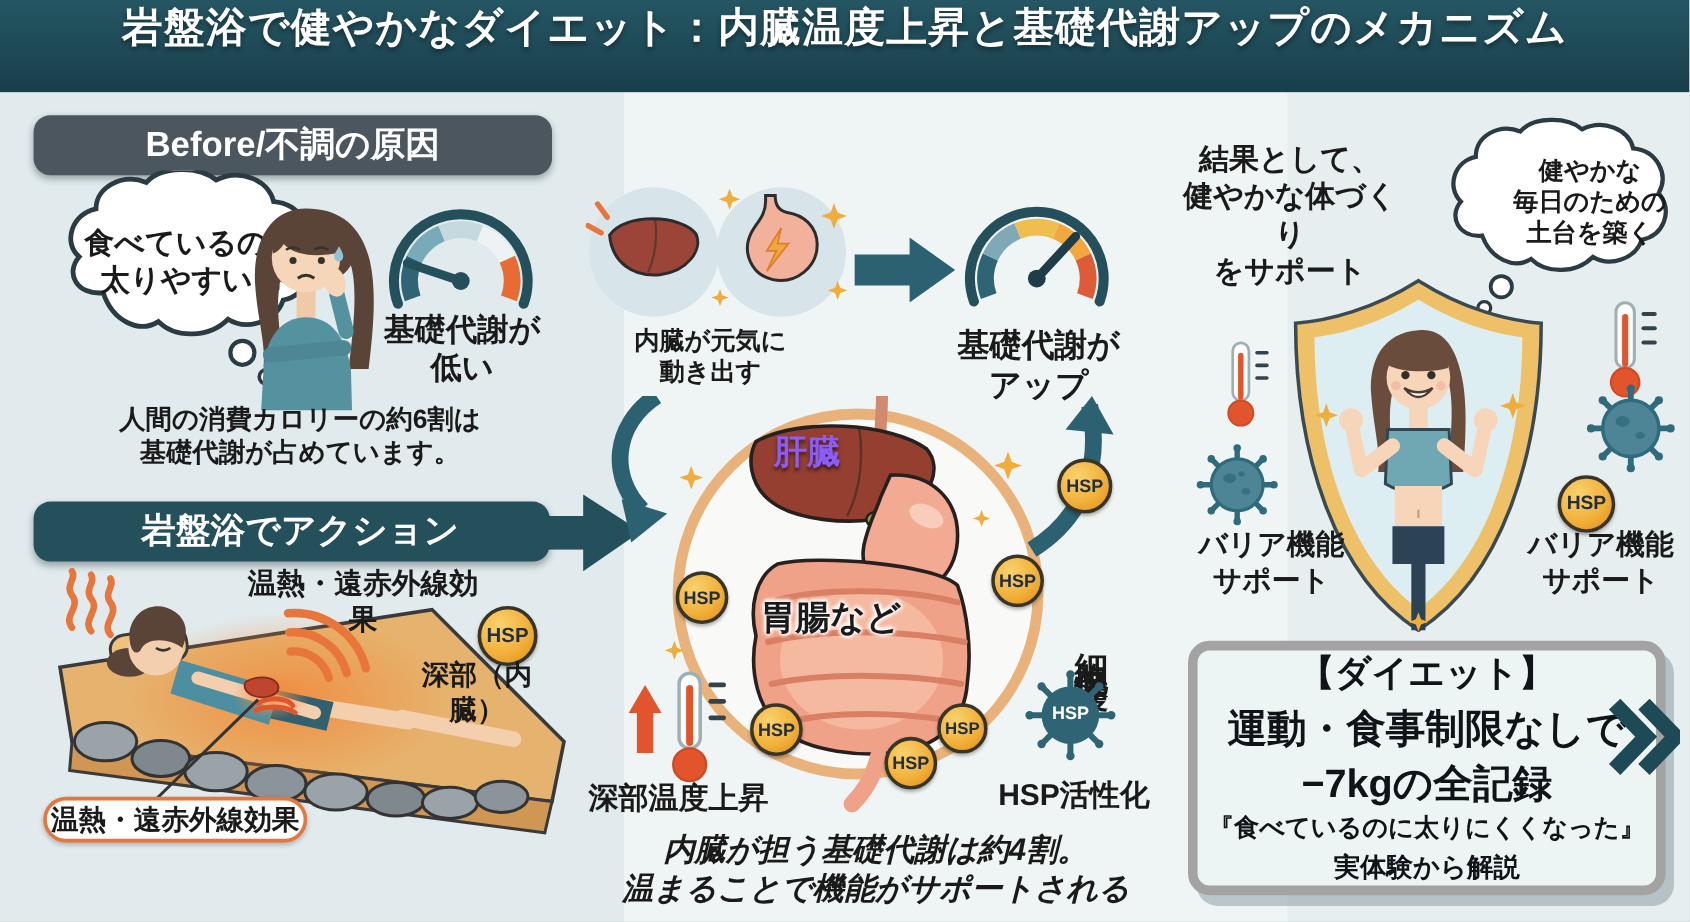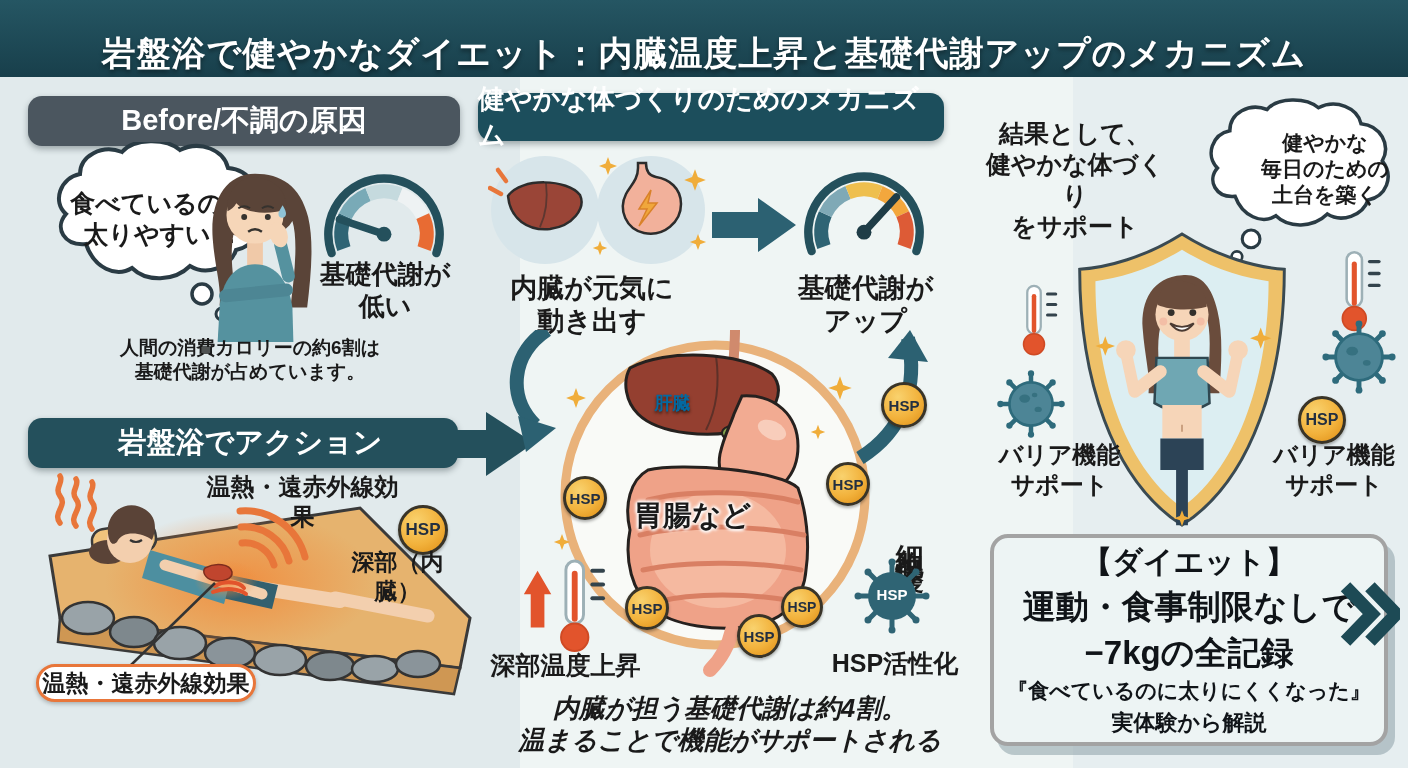--- a/index.html
+++ b/index.html
@@ -4,33 +4,33 @@
 <style>
   html,body{margin:0;padding:0;background:#cfd8da;}
   *{box-sizing:border-box;}
   .stage{position:relative;width:1408px;height:768px;overflow:hidden;
     font-family:"Liberation Sans","DejaVu Sans",sans-serif;background:#e9f0f1;}
   .abs{position:absolute;}
   .panel{position:absolute;top:77px;height:691px;}
   .t{position:absolute;font-weight:700;white-space:pre-line;text-align:center;
      line-height:1.24;color:#1a1a1a;}
   .topbar{position:absolute;left:0;top:0;width:1408px;height:77px;
-     background:linear-gradient(#255663,#183f4b);display:flex;align-items:flex-end;justify-content:center;}
+     background:linear-gradient(#255663,#183f4b);display:flex;align-items:flex-start;justify-content:center;}
   .topbar h1{margin:0;color:#fff;font-size:34px;font-weight:800;letter-spacing:1px;
      text-shadow:0 3px 4px rgba(0,0,0,.4);}
   .banner{position:absolute;color:#fff;font-weight:800;display:flex;align-items:center;justify-content:center;
      border-radius:14px;box-shadow:0 3px 6px rgba(20,35,40,.35);}
   .hsp{position:absolute;border-radius:50%;
      background:radial-gradient(circle at 35% 30%,#f9d26e,#f2b23c 55%,#df8d14);
      border:3px solid #393428;display:flex;align-items:center;justify-content:center;
      font-weight:800;color:#232f40;box-shadow:0 2px 3px rgba(0,0,0,.3);}
   .pill{position:absolute;background:#fff;border:3px solid #e8763a;border-radius:22px;
      font-weight:800;color:#1a1a1a;display:flex;align-items:center;justify-content:center;
      box-shadow:0 2px 4px rgba(0,0,0,.25);}
-  .cta{position:absolute;background:#edf4f4;border:4px solid #a3a3a3;border-radius:18px;
+  .cta{position:absolute;background:#edf4f4;border:8px solid #a3a3a3;border-radius:18px;
      box-shadow:7px 9px 0 rgba(140,160,168,.55);display:flex;flex-direction:column;
      align-items:center;justify-content:center;gap:5px;padding:10px 4px;}
   .cta div{font-weight:800;color:#101418;text-align:center;line-height:1.25;}
   .vert{writing-mode:vertical-rl;letter-spacing:7px;}
   svg{display:block;}
 </style>
 </head>
 <body>
 
 <div class="stage">
@@ -78,21 +78,21 @@
     <path d="M28.3,62.6 A46 46 0 0 1 52.8,39.3" fill="none" stroke="#79aab7" stroke-width="15"></path>
     <path d="M52.8,39.3 A46 46 0 0 1 87.2,39.3" fill="none" stroke="#c5dade" stroke-width="15"></path>
     <path d="M87.2,39.3 A46 46 0 0 1 111.7,62.6" fill="none" stroke="#eef2f3" stroke-width="15"></path>
     <path d="M111.7,62.6 A46 46 0 0 1 113.2,97.7" fill="none" stroke="#e86b33" stroke-width="15"></path>
     <line x1="70" y1="82" x2="22" y2="66" stroke="#24505c" stroke-width="8" stroke-linecap="round"></line>
     <circle cx="70" cy="82" r="8" fill="#24505c"></circle>
   </svg>
   <div class="t" style="left:315px;top:258px;width:140px;font-size:26px;">基礎代謝が
 低い</div>
 
-  <div class="t" style="left:35px;top:336px;width:430px;font-size:19px;">人間の消費カロリーの約6割は
+  <div class="t" style="left:35px;top:336px;width:430px;font-size:22px;">人間の消費カロリーの約6割は
 基礎代謝が占めています。</div>
 
   <div class="banner" style="left:28px;top:418px;width:430px;height:50px;font-size:29px;background:#24505c;padding-left:14px;">
     <span>岩盤浴でアクション</span>
   </div>
   <svg class="abs" style="left:452px;top:406px;" width="85" height="75" viewBox="0 0 85 75">
     <rect x="0" y="24" width="38" height="28" fill="#24505c"></rect>
     <polygon points="34,6 82,37 34,70" fill="#24505c"></polygon>
   </svg>
 
@@ -142,23 +142,20 @@
 
   <div class="t" style="left:195px;top:472px;width:215px;font-size:24px;">温熱・遠赤外線効果</div>
   <div class="hsp" style="left:398px;top:505px;width:50px;height:50px;font-size:17px;">
       <span>HSP</span>
     </div>
   <div class="t" style="left:330px;top:548px;width:135px;font-size:23px;">深部（内臓）</div>
   <div class="pill" style="left:36px;top:664px;width:220px;height:38px;font-size:23px;">
     <span>温熱・遠赤外線効果</span>
   </div>
 
-  <div class="banner" style="left:478px;top:93px;width:466px;height:48px;font-size:27px;background:#1c4e5c;">
-    <span>健やかな体づくりのためのメカニズム</span>
-  </div>
 
   <svg class="abs" style="left:488px;top:150px;" width="225" height="120" viewBox="0 0 225 120">
     <circle cx="57" cy="60" r="54" fill="#d7e5ea"></circle>
       <circle cx="163" cy="60" r="54" fill="#d7e5ea"></circle>
     <g stroke="#e8763a" stroke-width="4.5" stroke-linecap="round">
       <line x1="10" y1="20" x2="18" y2="31"></line>
         <line x1="2" y1="38" x2="13" y2="44"></line>
     </g>
     <path d="M20,46 C33,27 80,29 92,45 C98,58 85,76 62,79 C40,81 22,69 20,46 Z" fill="#9a4537" stroke="#2c2c2c" stroke-width="2.5"></path>
     <path d="M58,33 C60,50 58,64 52,77" stroke="#2c2c2c" stroke-width="1.8" fill="none" opacity=".55"></path>
@@ -180,21 +177,21 @@
     <path d="M13.6,102.5 A60 60 0 1 1 126.4,102.5" fill="none" stroke="#24505c" stroke-width="9" stroke-linecap="round"></path>
     <path d="M26.8,97.7 A46 46 0 0 1 28.3,62.6" fill="none" stroke="#2f6474" stroke-width="15"></path>
     <path d="M28.3,62.6 A46 46 0 0 1 52.8,39.3" fill="none" stroke="#7fa9b6" stroke-width="15"></path>
     <path d="M52.8,39.3 A46 46 0 0 1 87.2,39.3" fill="none" stroke="#eebf4e" stroke-width="15"></path>
     <path d="M87.2,39.3 A46 46 0 0 1 111.7,62.6" fill="none" stroke="#f3a73d" stroke-width="15"></path>
     <path d="M111.7,62.6 A46 46 0 0 1 113.2,97.7" fill="none" stroke="#dd5b36" stroke-width="15"></path>
     <line x1="70" y1="82" x2="105" y2="44" stroke="#1f3d47" stroke-width="8" stroke-linecap="round"></line>
     <circle cx="70" cy="82" r="8" fill="#1f3d47"></circle>
   </svg>
 
-  <div class="t" style="left:497px;top:272px;width:190px;font-size:27px;">内臓が元気に
+  <div class="t" style="left:497px;top:272px;width:190px;font-size:21px;">内臓が元気に
 動き出す</div>
   <div class="t" style="left:793px;top:272px;width:145px;font-size:27px;">基礎代謝が
 アップ</div>
 
   <svg class="abs" style="left:480px;top:330px;" width="480" height="360" viewBox="0 0 480 360">
     <circle cx="235" cy="165" r="150" fill="#f9faf7" stroke="#e9b27a" stroke-width="9"></circle>
     <path d="M67,0 C30,25 28,68 55,95" fill="none" stroke="#2c6172" stroke-width="14"></path>
     <polygon points="38,86 76,98 46,122" fill="#2c6172"></polygon>
     <path d="M380,128 C425,100 438,55 428,8" fill="none" stroke="#2c6172" stroke-width="14"></path>
     <polygon points="408,28 430,0 448,32" fill="#2c6172"></polygon>
@@ -214,21 +211,21 @@
     </g>
     <path d="M252,300 C248,318 240,330 230,340" stroke="#efa288" stroke-width="14" fill="none" stroke-linecap="round"></path>
     <g fill="#f0ad3a">
       <path transform="translate(360,58) scale(1.3)" d="M0,-9 L2.4,-2.4 L9,0 L2.4,2.4 L0,9 L-2.4,2.4 L-9,0 L-2.4,-2.4 Z"></path>
       <path transform="translate(338,102) scale(.8)" d="M0,-9 L2.4,-2.4 L9,0 L2.4,2.4 L0,9 L-2.4,2.4 L-9,0 L-2.4,-2.4 Z"></path>
       <path transform="translate(96,68) scale(1.1)" d="M0,-9 L2.4,-2.4 L9,0 L2.4,2.4 L0,9 L-2.4,2.4 L-9,0 L-2.4,-2.4 Z"></path>
       <path transform="translate(82,212) scale(.9)" d="M0,-9 L2.4,-2.4 L9,0 L2.4,2.4 L0,9 L-2.4,2.4 L-9,0 L-2.4,-2.4 Z"></path>
     </g>
   </svg>
 
-  <div class="t" style="left:615px;top:392px;width:115px;font-size:18px;color:#0369a1;text-shadow:0 2px 3px rgba(40,20,10,.8);">肝臓</div>
+  <div class="t" style="left:615px;top:360px;width:115px;font-size:28px;color:#8b5cf6;text-shadow:0 2px 3px rgba(40,20,10,.8);">肝臓</div>
   <div class="t" style="left:600px;top:498px;width:185px;font-size:29px;text-shadow:-2px 0 3px #fff,2px 0 3px #fff,0 -2px 3px #fff,0 2px 3px #fff;">胃腸など</div>
 
   <div class="hsp" style="left:563px;top:476px;width:44px;height:44px;font-size:15px;">
       <span>HSP</span>
     </div>
   <div class="hsp" style="left:625px;top:586px;width:44px;height:44px;font-size:15px;">
       <span>HSP</span>
     </div>
   <div class="hsp" style="left:737px;top:614px;width:44px;height:44px;font-size:15px;">
       <span>HSP</span>

